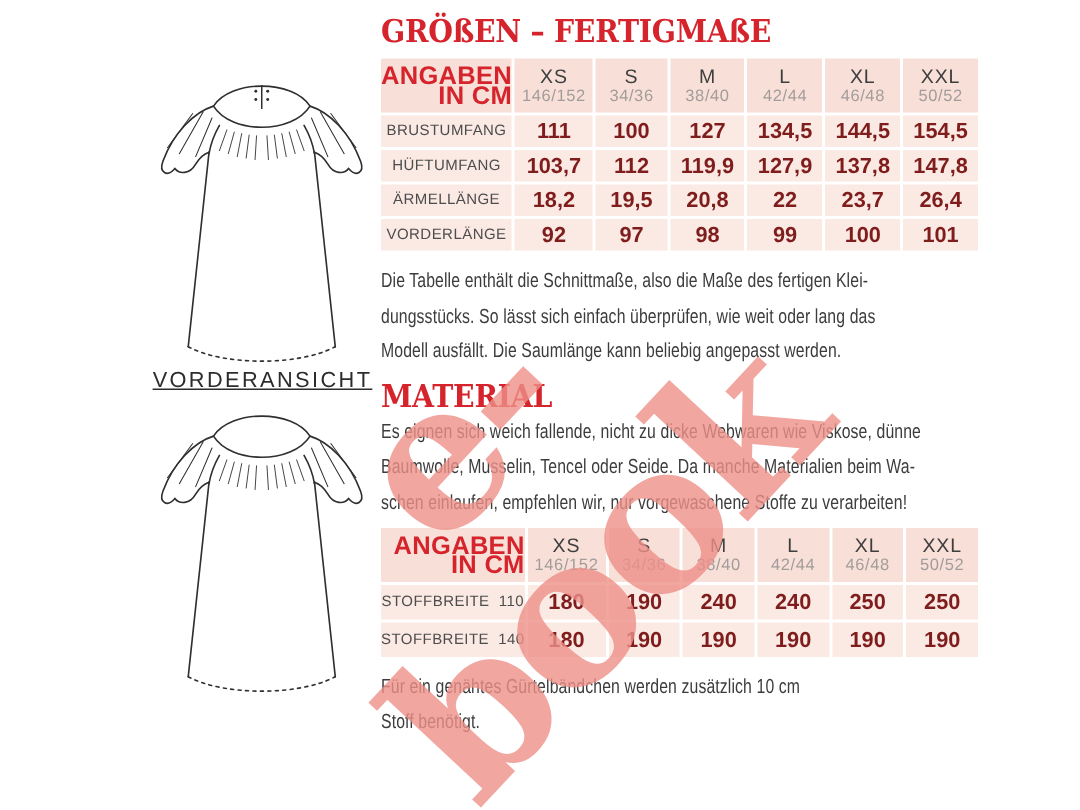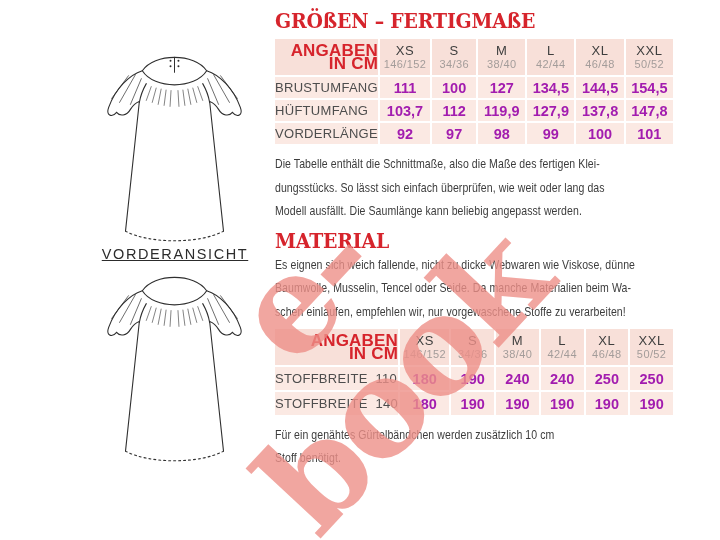--- a/index.html
+++ b/index.html
@@ -6,33 +6,33 @@
   .page{position:relative;width:720px;height:540px;background:#ffffff;overflow:hidden;
         font-family:"Liberation Sans","DejaVu Sans",sans-serif;}
 
   
   .headline{font-family:"DejaVu Serif","Liberation Serif",serif;font-weight:700;color:#d6242c;
             transform:scaleX(0.9);transform-origin:0 0;white-space:nowrap;}
   h1.headline{font-size:21px;line-height:22px;margin:0 0 5px 0;letter-spacing:-0.2px;}
   h2.headline{font-size:21px;line-height:20px;margin:8px 0 2px 0;letter-spacing:-0.2px;}
 
   
-  .right-col{position:absolute;left:275px;top:10px;width:400px;}
+  .right-col{position:absolute;left:254px;top:10px;width:400px;}
 
   
   table.ptable{border-collapse:separate;border-spacing:2px;margin-left:-2px;table-layout:fixed;}
   table.ptable td{background:#fbe9e3;padding:0;vertical-align:middle;}
   table.ptable tr.hdr td{background:#f8e0d9;height:36px;}
   td.corner{width:84px;text-align:right;padding-right:8px;color:#d6242c;font-weight:700;
             font-size:17px;line-height:13px;letter-spacing:0.2px;white-space:pre-line;}
   td.colh{width:56px;text-align:center;}
   .sz{font-size:13px;color:#3e3e3e;letter-spacing:0.6px;line-height:15px;}
   .rg{font-size:11px;color:#a39c9a;letter-spacing:0.4px;line-height:13px;}
-  td.lbl{text-align:left;padding-right:8px;font-size:13px;color:#4d4d4d;letter-spacing:0.3px;white-space:pre;}
-  td.val{text-align:center;font-size:14.5px;font-weight:600;color:#a21caf;}
+  td.lbl{text-align:center;padding-right:8px;font-size:10px;color:#4d4d4d;letter-spacing:0.3px;white-space:pre;}
+  td.val{text-align:center;font-size:14.5px;font-weight:600;color:#7f1d1d;}
   table.t1 tr.data td{height:21px;}
   table.t2 tr.data td{height:23px;}
   table.t2{margin-top:4px;}
 
   
   .body{font-size:13.5px;line-height:23.5px;color:#3c3c3c;margin:6px 0 0 0;letter-spacing:0.1px;
         white-space:pre-line;width:484px;transform:scaleX(0.78);transform-origin:0 0;}
   .note{margin-top:6px;line-height:23px;}
 
   
@@ -138,20 +138,29 @@
       <tr class="data">
         <td class="lbl">HÜFTUMFANG</td>
         <td class="val">103,7</td>
         <td class="val">112</td>
         <td class="val">119,9</td>
         <td class="val">127,9</td>
         <td class="val">137,8</td>
         <td class="val">147,8</td>
       </tr>
       <tr class="data">
+        <td class="lbl">ÄRMELLÄNGE</td>
+        <td class="val">18,2</td>
+        <td class="val">19,5</td>
+        <td class="val">20,8</td>
+        <td class="val">22</td>
+        <td class="val">23,7</td>
+        <td class="val">26,4</td>
+      </tr>
+      <tr class="data">
         <td class="lbl">VORDERLÄNGE</td>
         <td class="val">92</td>
         <td class="val">97</td>
         <td class="val">98</td>
         <td class="val">99</td>
         <td class="val">100</td>
         <td class="val">101</td>
       </tr>
       </tbody>
     </table>

